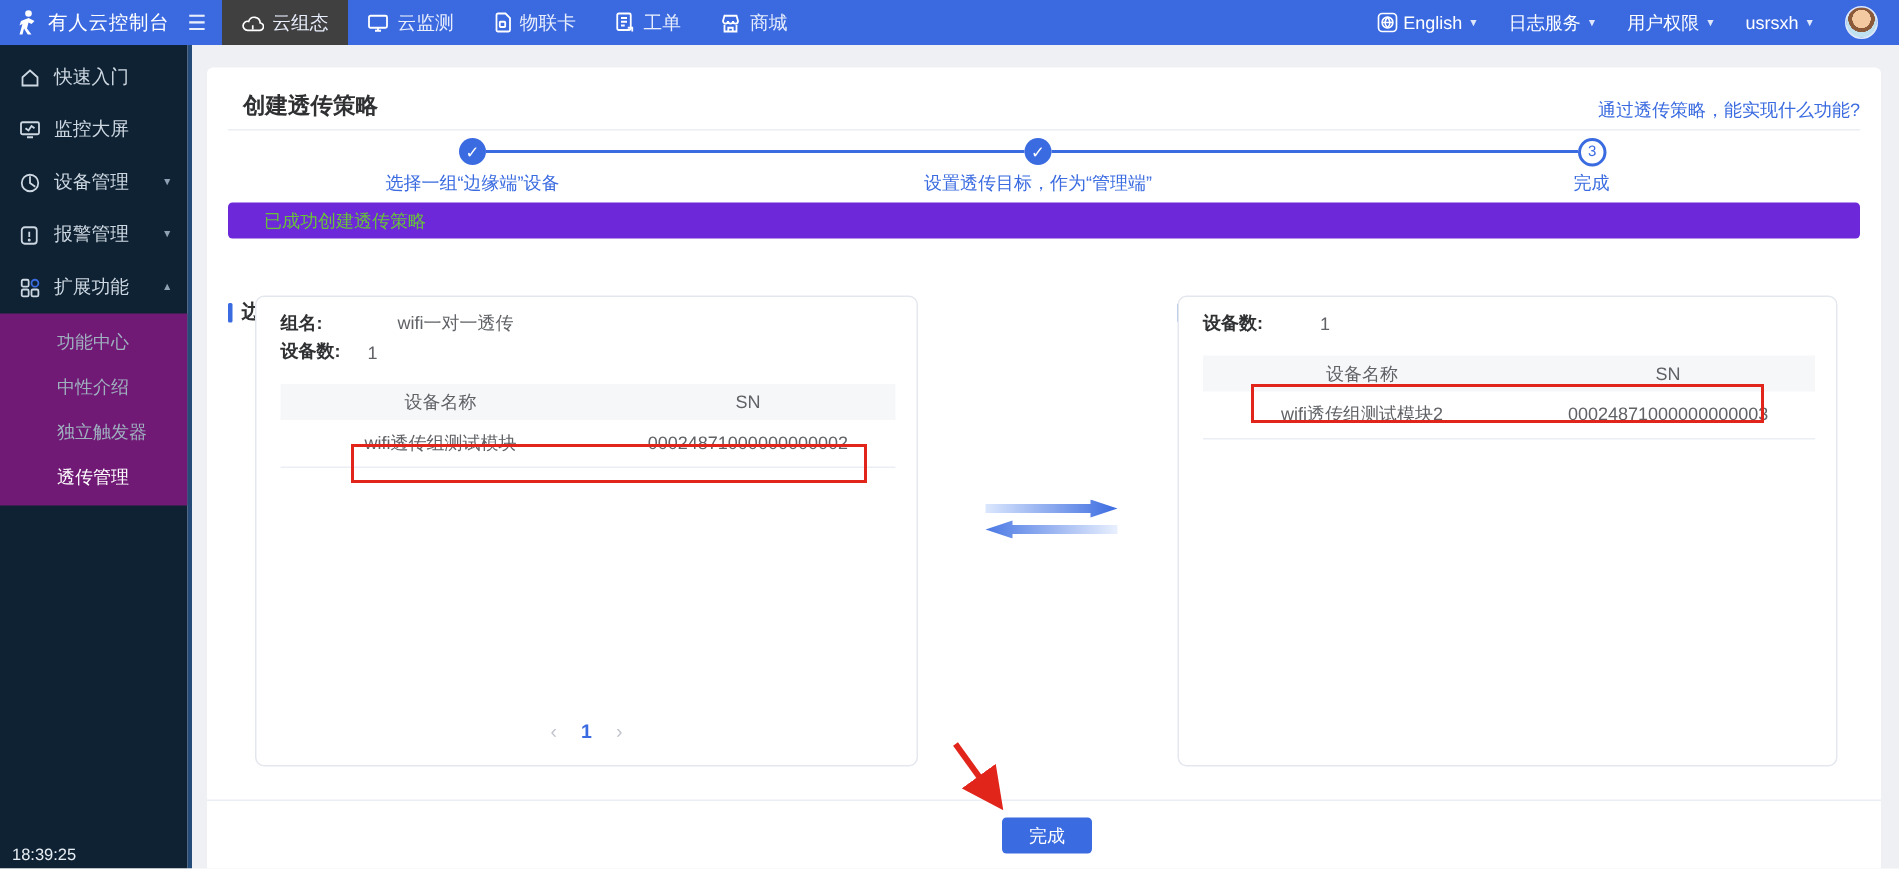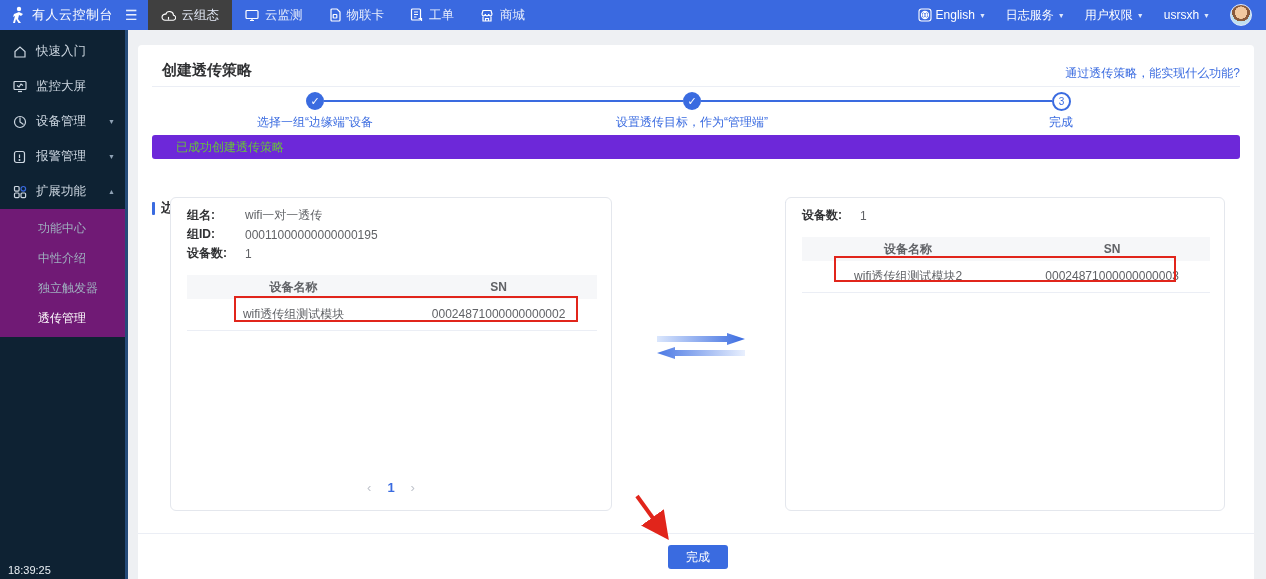--- a/index.html
+++ b/index.html
@@ -50,26 +50,26 @@
 
   
   .sec-title { position:absolute; top:127px; display:flex; align-items:center; gap:6px; font-size:13px; font-weight:700; color:#303133;margin-top:27px; }
   .sec-mark { width:3px; height:13px; background:#3a6be0; border-radius:1px; }
   .panel { position:absolute; top:152px; height:314px; border:1px solid #e4e7ed; border-radius:6px; background:#fff; }
   .panel.edge { left:32px; width:442px; }
   .panel.manage { left:647px; width:440px; }
   .info-row { display:flex; align-items:center; height:19px; margin-left:16px; font-size:12px; }
   .info-row .lbl { font-weight:700; color:#303133; min-width:48px; }
   .info-row .val { color:#606266; margin-left:10px; }
-  .pt8 { padding-top:8px; }
+  .pt8 { padding-top:8px;gap:20px; }
 
   table.devs { border-collapse:collapse; font-size:12px; color:#606266; table-layout:fixed; }
   .panel.edge table.devs { width:410px; margin:12px 0 0 16px; }
   .panel.manage table.devs { width:408px; margin:12px 0 0 16px; }
-  table.devs th { background:#f6f7f9; font-weight:700; color:#606266; height:24px; text-align:center; }
+  table.devs th { background:#f6f7f9; font-weight:400; color:#606266; height:24px; text-align:center; }
   table.devs td { height:31px; text-align:center; border-bottom:1px solid #ebeef5; }
   table.devs col.c1 { width:52%; } table.devs col.c2 { width:48%; }
 
   .red-box { position:absolute; border:2px solid #e1251b; background:transparent; pointer-events:none; z-index:5; }
   .red-box.edge-row { left:63px; top:98px; width:344px; height:26px; }
   .red-box.manage-row { left:48px; top:58px; width:342px; height:26px; }
 
   .pager { position:absolute; left:0; right:0; top:282px; display:flex; justify-content:center; align-items:center; gap:16px; font-size:13px; }
   .pager .pg-arrow { color:#c0c4cc; cursor:pointer; }
   .pager .pg-num { color:#3a6be0; font-weight:700; cursor:pointer; }
@@ -263,24 +263,20 @@
   </div>
   <div class="sec-title" style="left:647px;">
     <span class="sec-mark"></span>
     <span>管理端</span>
   </div>
 
   <section class="panel edge">
     <div class="info-row pt8" style="height:27px;">
       <span class="lbl">组名:</span>
       <span class="val">wifi一对一透传</span>
-    </div>
-    <div class="info-row">
-      <span class="lbl">组ID:</span>
-      <span class="val">00011000000000000195</span>
     </div>
     <div class="info-row">
       <span class="lbl">设备数:</span>
       <span class="val">1</span>
     </div>
     <table class="devs">
       <colgroup>
           <col class="c1">
           <col class="c2">
         </colgroup>

